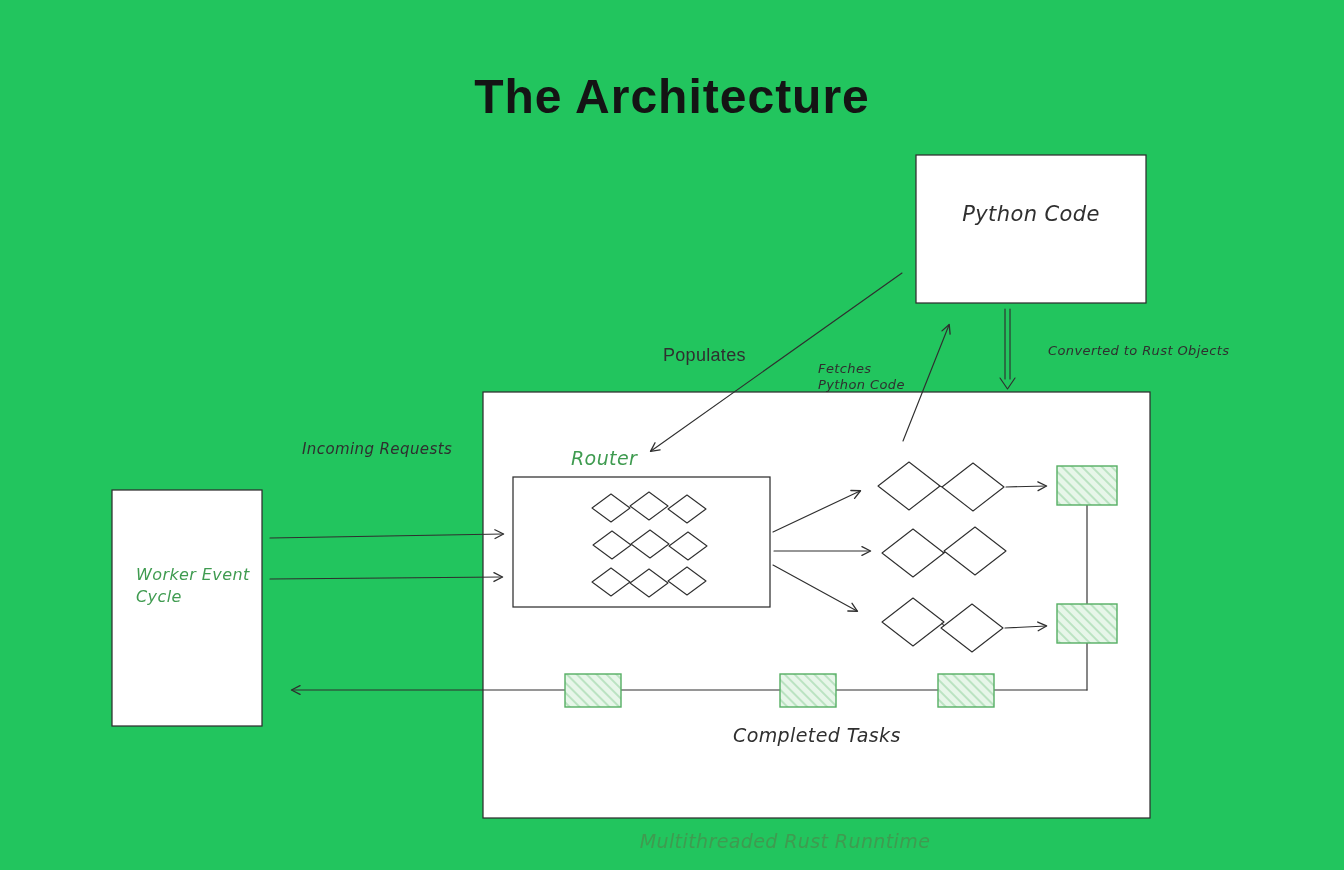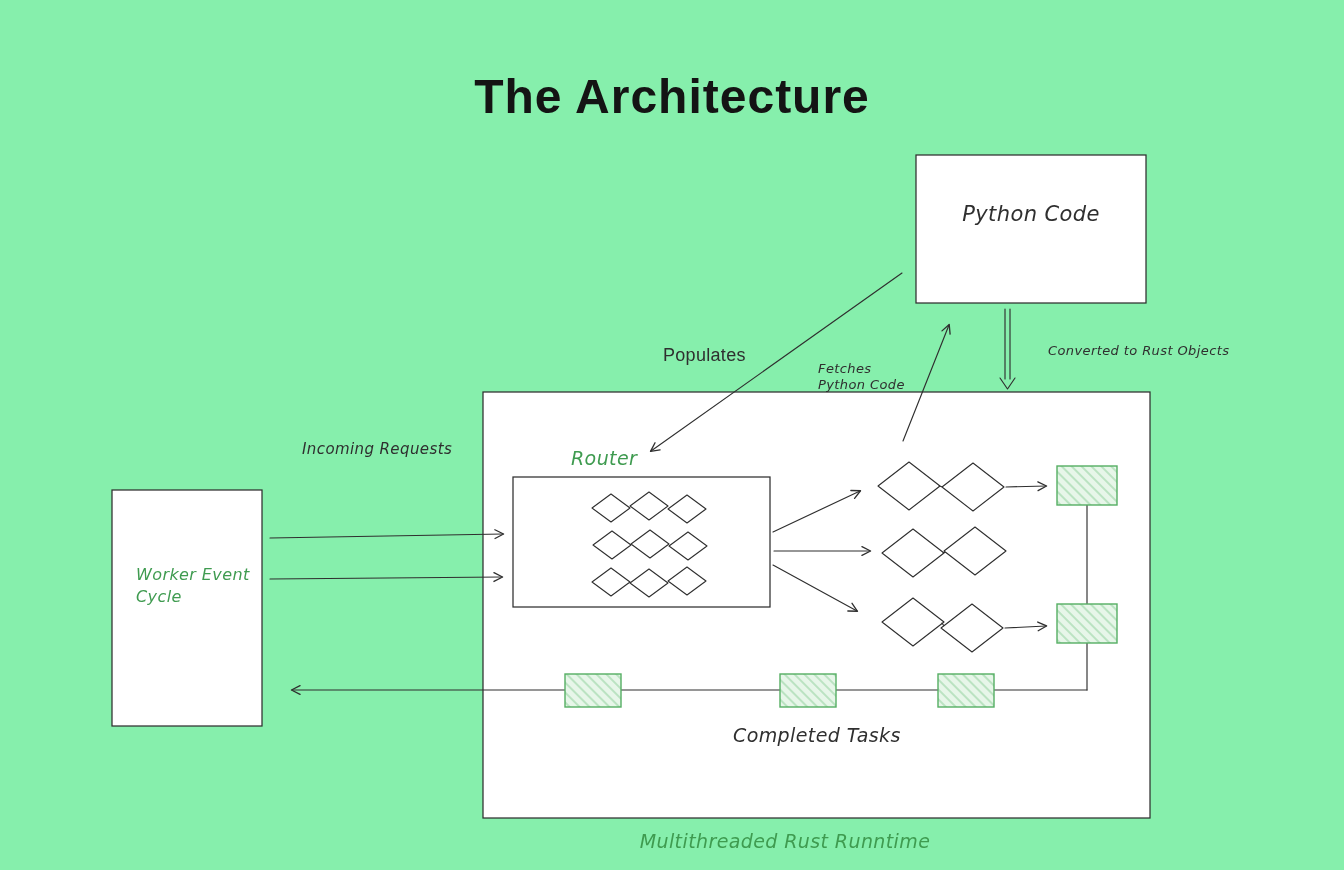--- a/index.html
+++ b/index.html
@@ -1,20 +1,20 @@
 <!DOCTYPE html>
 <html style="--accent-green: #3f9b50; --ink: #2f2f2f; --task-fill: #e7f6e9; --task-hatch: #8fd19b; --task-border: #55ae63;"><head>
 <meta charset="utf-8">
 <style>
   html, body { margin: 0; padding: 0; background: #ffffff; }
   .canvas {
     position: relative;
     width: 1344px;
     height: 870px;
-    background: #86efac;
+    background: #22c55e;
     overflow: hidden;
   }
   svg { display: block; }
 
   .title {
     font-family: "Liberation Sans", sans-serif;
     font-weight: 700;
     font-size: 48px;
     letter-spacing: 1px;
     fill: #141414;

